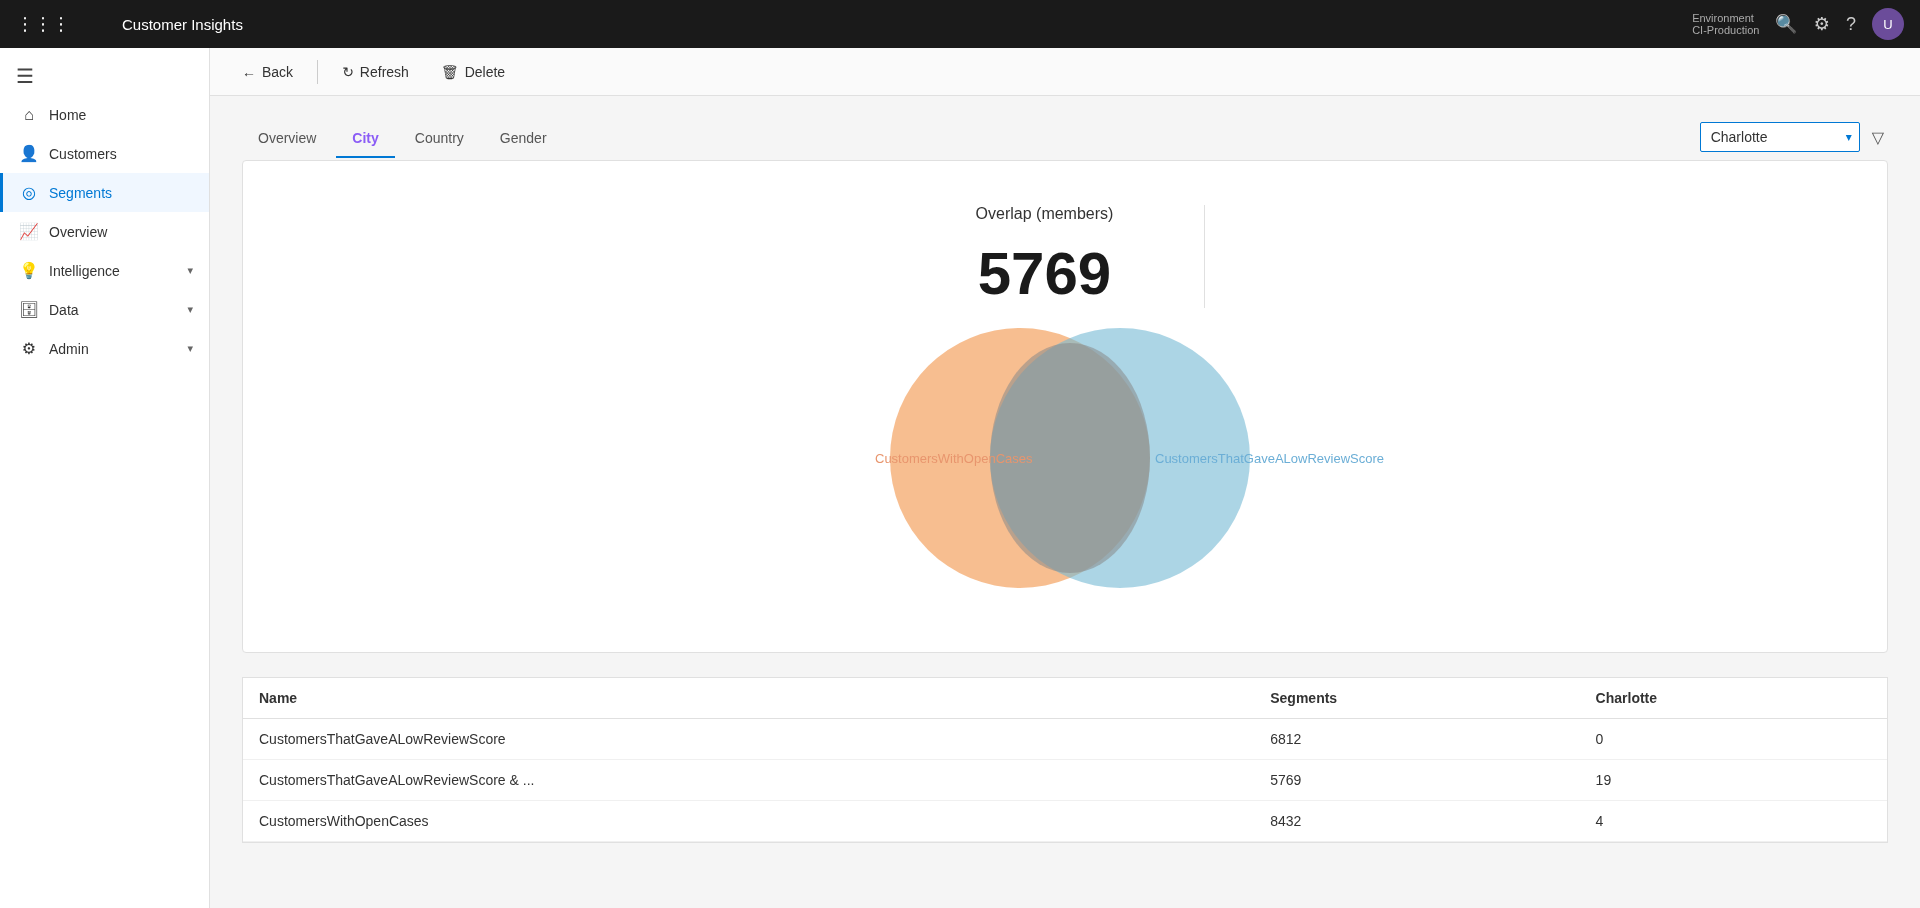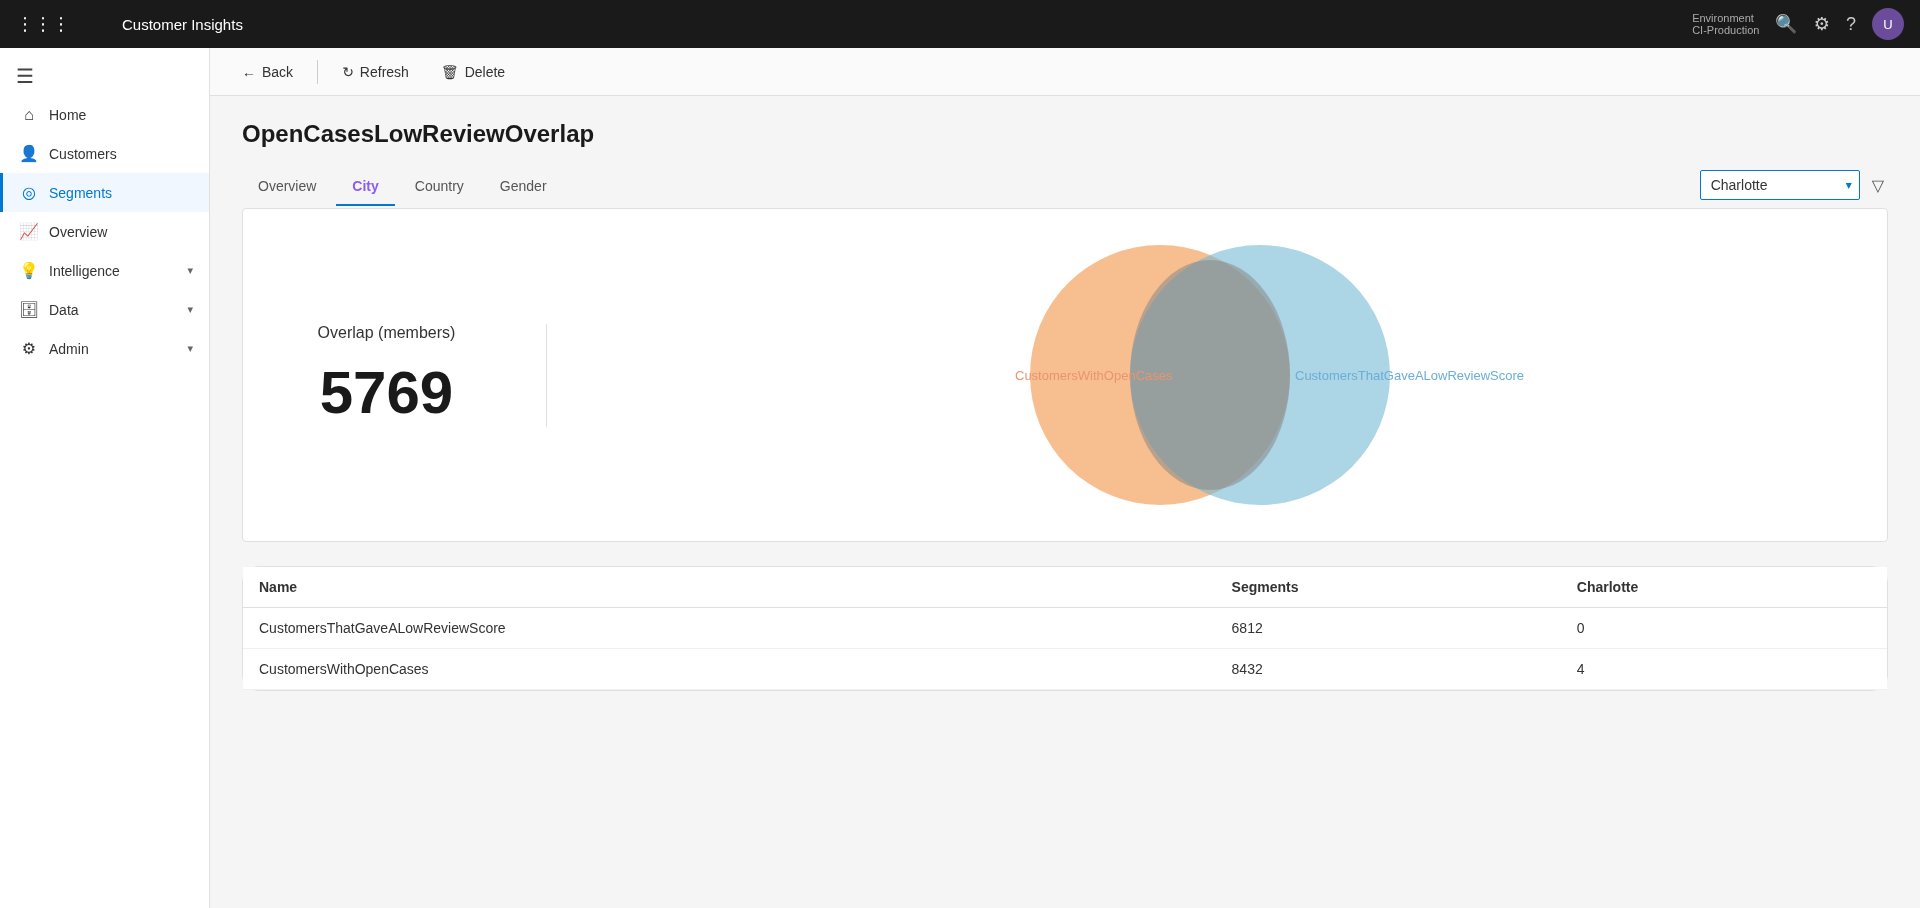--- a/index.html
+++ b/index.html
@@ -145,24 +145,25 @@
       padding: 4px;
     }
 
     
     .chart-card {
       background: white;
       border: 1px solid #e0e0e0;
       border-radius: 4px;
       margin-top: 8px;
       margin-bottom: 24px;
-      padding: 16px 24px;
+      padding: 44px 24px;
       display: flex;
       align-items: center;
       min-height: 320px;
+      flex-direction: column;
     }
     .chart-left {
       width: 280px;
       text-align: center;
       border-right: 1px solid #e0e0e0;
       padding-right: 40px;
       flex-shrink: 0;
     }
     .chart-left-label { font-size: 16px; color: #333; margin-bottom: 16px; }
     .chart-left-value { font-size: 60px; font-weight: 700; color: #1a1a1a; }
@@ -206,21 +207,21 @@
       font-weight: 600;
       color: #333;
       border-bottom: 1px solid #e0e0e0;
     }
     .data-table td {
       padding: 12px 16px;
       font-size: 14px;
       color: #333;
       border-bottom: 1px solid #f0f0f0;
     }
-    .table-wrap { background: white; border: 1px solid #e0e0e0; border-radius: 16px; }
+    .table-wrap { background: white; border: 1px solid #e0e0e0; border-radius: 0; }
 
     
     .env-text { font-size: 11px; color: #aaa; }
   </style>
 </head>
 <body>
 
 <div class="top-nav">
   <span class="top-nav-waffle">⋮⋮⋮</span>
   <div class="ms-logo-grid">
@@ -292,21 +293,20 @@
         <span>↻</span>
         <span>Refresh</span>
       </button>
       <button class="toolbar-btn">
         <span>🗑</span>
         <span>Delete</span>
       </button>
     </div>
 
     <div class="page-body">
-      <h1 class="page-title">OpenCasesLowReviewOverlap</h1>
 
       <div style="position: relative;">
         <div class="tabs-row">
           <div class="tab">
             <span>Overview</span>
           </div>
           <div class="tab active">
             <span>City</span>
           </div>
           <div class="tab">
@@ -362,20 +362,25 @@
               <th>Charlotte</th>
             </tr>
           </thead>
           <tbody id="table-body">
           <tr>
       <td>CustomersThatGaveALowReviewScore</td>
       <td>6812</td>
       <td>0</td>
     </tr>
               <tr>
+      <td>CustomersThatGaveALowReviewScore &amp; ...</td>
+      <td>5769</td>
+      <td>19</td>
+    </tr>
+              <tr>
       <td>CustomersWithOpenCases</td>
       <td>8432</td>
       <td>4</td>
     </tr>
             </tbody>
         </table>
       </div>
     </div>
   </div>
 </div>

